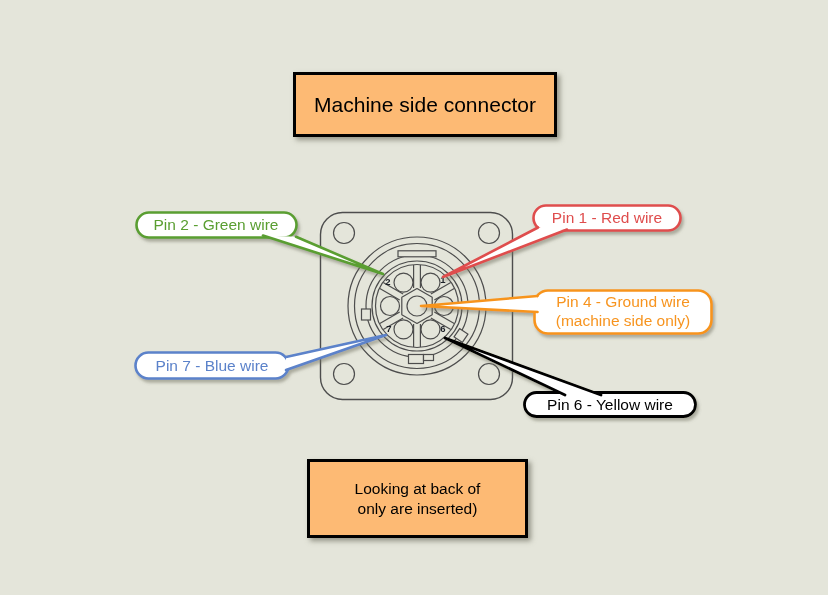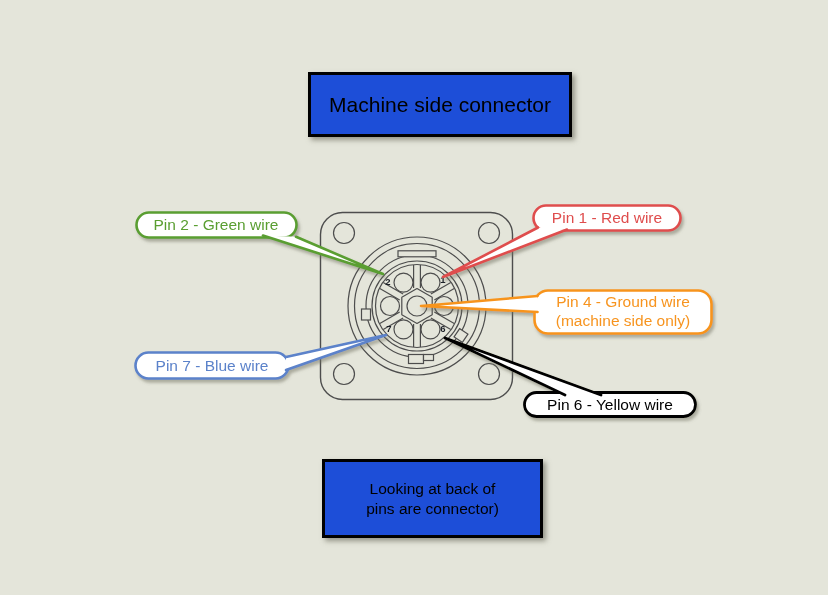--- a/index.html
+++ b/index.html
@@ -1,23 +1,23 @@
 <!DOCTYPE html>
 <html><head>
 <meta charset="utf-8">
 <style>
   html,body { margin:0; padding:0; }
   body { width:828px; height:595px; overflow:hidden;
          font-family:"Liberation Sans", sans-serif; }
   .stage { position:relative; width:828px; height:595px; background:#e4e5da; }
   .stage > svg { position:absolute; left:0; top:0; }
-  .box { position:absolute; background:#1d4ed8; border:3px solid #000;
+  .box { position:absolute; background:#fdba74; border:3px solid #000;
          box-sizing:border-box; display:flex; flex-direction:column;
          align-items:center; justify-content:center; text-align:right;
-         box-shadow:3px 3px 5px rgba(95,95,80,.6); color:#000;margin-left:15px; }
+         box-shadow:3px 3px 5px rgba(95,95,80,.6); color:#000; }
   .title-box { left:293px; top:72px; width:264px; height:65px; font-size:21px; }
   .note-box  { left:307px; top:459px; width:221px; height:79px;
                font-size:15.5px; line-height:19.5px; }
   svg text { font-family:"Liberation Sans", sans-serif; }
   .callout-label { font-size:15.5px; }
   .pin-digit { font-size:9.5px; font-weight:bold; fill:#1c2028; }
 </style>
 </head>
 <body>
 
@@ -125,16 +125,16 @@
     </g>
     <text class="callout-label" x="610" y="410" text-anchor="middle" fill="#000000">Pin 6 - Yellow wire</text>
   </svg>
 
   <div class="box title-box">
     <span>Machine side connector</span>
   </div>
 
   <div class="box note-box">
     <span>Looking at back of</span>
-    <span>pins are connector)</span>
+    <span>only are inserted)</span>
   </div>
 
 </div>
 
 </body></html>

